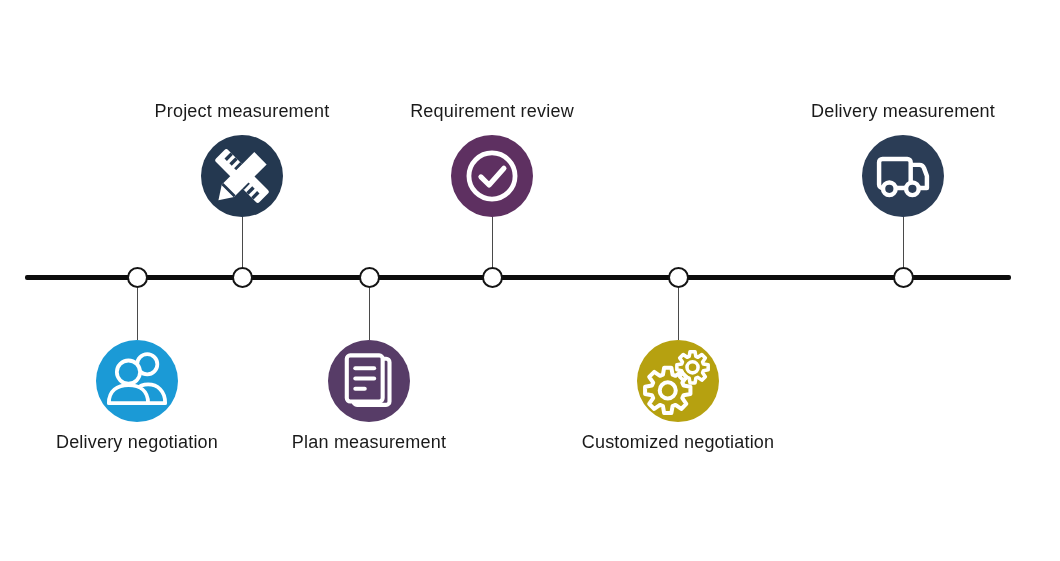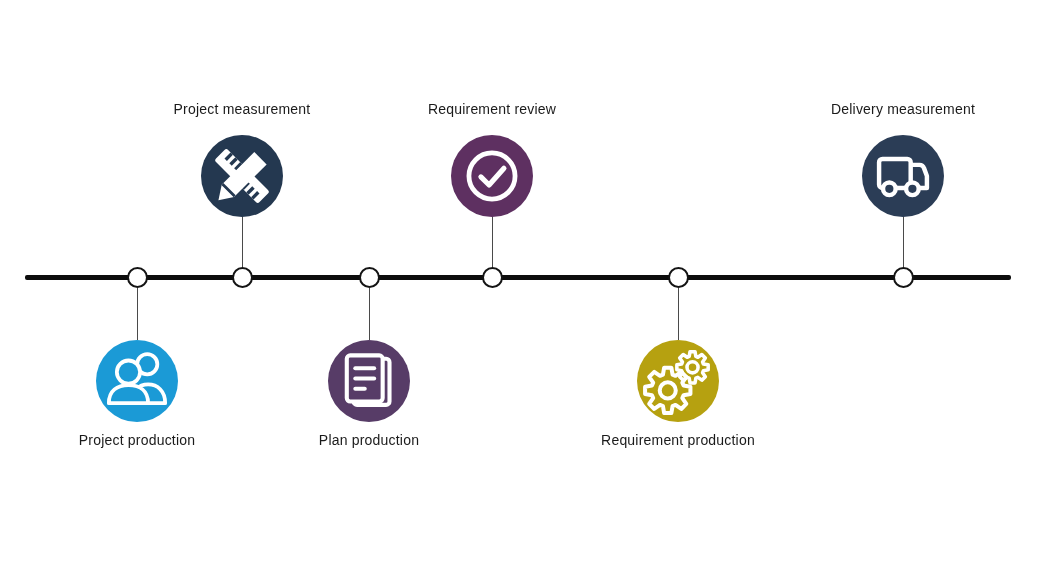--- a/index.html
+++ b/index.html
@@ -21,21 +21,21 @@
   .step{position:absolute;top:0;bottom:0;width:0;}
   .s1{left:137px;}
   .s2{left:242px;}
   .s3{left:369px;}
   .s4{left:492px;}
   .s5{left:678px;}
   .s6{left:903px;}
   .step-label{
     position:absolute;left:0;transform:translateX(-50%);
     white-space:nowrap;
-    font-size:14px;letter-spacing:0.2px;color:#1a1a1a;
+    font-size:18px;letter-spacing:0.2px;color:#1a1a1a;
     z-index:3;
   }
   .above .step-label{top:101px;}
   .below .step-label{top:432px;}
   .badge{
     position:absolute;left:0;transform:translateX(-50%);
     width:82px;height:82px;
     z-index:3;
   }
   .above .badge{top:135px;}
@@ -65,21 +65,21 @@
   <div class="step s1 below">
     <div class="connector"></div>
     <div class="node"></div>
     <svg class="badge" viewBox="0 0 48 48">
       <circle cx="24" cy="24" r="24" fill="#1b9ad6"></circle>
       <circle cx="30" cy="14.2" r="5.9" stroke="#fff" stroke-width="2.2" fill="#1b9ad6"></circle>
       <path d="M21 37 C21 29.8 25 26 30.5 26 C36 26 40.5 29.8 40.5 37 Z" stroke="#fff" stroke-width="2.2" stroke-linejoin="round" fill="#1b9ad6"></path>
       <circle cx="19" cy="18.8" r="6.8" stroke="#fff" stroke-width="2.2" fill="#1b9ad6"></circle>
       <path d="M7.5 37 C7.5 29.5 12.5 26.4 19 26.4 C25.5 26.4 30.5 29.5 30.5 37 Z" stroke="#fff" stroke-width="2.2" stroke-linejoin="round" fill="#1b9ad6"></path>
     </svg>
-    <div class="step-label">Project production</div>
+    <div class="step-label">Delivery negotiation</div>
   </div>
 
   <div class="step s2 above">
     <div class="connector"></div>
     <div class="node"></div>
     <svg class="badge" viewBox="0 0 48 48">
       <circle cx="24" cy="24" r="24" fill="#243850"></circle>
       <g transform="rotate(45 24 24)">
         <rect x="6" y="19" width="36" height="10" rx="1.5" fill="#ffffff"></rect>
         <rect x="9.5" y="19" width="2" height="5" fill="#243850"></rect>
@@ -102,21 +102,21 @@
     <div class="connector"></div>
     <div class="node"></div>
     <svg class="badge" viewBox="0 0 48 48">
       <circle cx="24" cy="24" r="24" fill="#573c67"></circle>
       <rect x="15" y="11" width="21" height="27" rx="2" fill="none" stroke="#fff" stroke-width="2.4"></rect>
       <rect x="11" y="9" width="21" height="27" rx="2" stroke="#fff" stroke-width="2.4" fill="#573c67"></rect>
       <line x1="16" y1="16.5" x2="27" y2="16.5" stroke="#fff" stroke-width="2.4" stroke-linecap="round"></line>
       <line x1="16" y1="22.5" x2="27" y2="22.5" stroke="#fff" stroke-width="2.4" stroke-linecap="round"></line>
       <line x1="16" y1="28.5" x2="21.5" y2="28.5" stroke="#fff" stroke-width="2.4" stroke-linecap="round"></line>
     </svg>
-    <div class="step-label">Plan production</div>
+    <div class="step-label">Plan measurement</div>
   </div>
 
   <div class="step s4 above">
     <div class="connector"></div>
     <div class="node"></div>
     <svg class="badge" viewBox="0 0 48 48">
       <circle cx="24" cy="24" r="24" fill="#5e3061"></circle>
       <circle cx="24" cy="24" r="13.5" fill="none" stroke="#fff" stroke-width="2.8"></circle>
       <path d="M17.5 24.5 L22.3 29.3 L31 19.5" fill="none" stroke="#fff" stroke-width="3" stroke-linecap="round" stroke-linejoin="round"></path>
     </svg>
@@ -130,21 +130,21 @@
       <circle cx="24" cy="24" r="24" fill="#b6a110"></circle>
       <g transform="translate(18 29.5) scale(0.84)" stroke="#fff" stroke-width="2.8" stroke-linejoin="round" fill="none">
         <path d="M11 -3.36 L15.8 -2.5 L15.8 2.5 L11 3.36 L10.15 5.4 L12.94 9.4 L9.4 12.94 L5.4 10.15 L3.36 11 L2.5 15.8 L-2.5 15.8 L-3.36 11 L-5.4 10.15 L-9.4 12.94 L-12.94 9.4 L-10.15 5.4 L-11 3.36 L-15.8 2.5 L-15.8 -2.5 L-11 -3.36 L-10.15 -5.4 L-12.94 -9.4 L-9.4 -12.94 L-5.4 -10.15 L-3.36 -11 L-2.5 -15.8 L2.5 -15.8 L3.36 -11 L5.4 -10.15 L9.4 -12.94 L12.94 -9.4 L10.15 -5.4 Z"></path>
         <circle cx="0" cy="0" r="5.6"></circle>
       </g>
       <g transform="translate(32.5 16) scale(0.58)" stroke="#fff" stroke-width="3.6" stroke-linejoin="round" fill="none">
         <path d="M11 -3.36 L15.8 -2.5 L15.8 2.5 L11 3.36 L10.15 5.4 L12.94 9.4 L9.4 12.94 L5.4 10.15 L3.36 11 L2.5 15.8 L-2.5 15.8 L-3.36 11 L-5.4 10.15 L-9.4 12.94 L-12.94 9.4 L-10.15 5.4 L-11 3.36 L-15.8 2.5 L-15.8 -2.5 L-11 -3.36 L-10.15 -5.4 L-12.94 -9.4 L-9.4 -12.94 L-5.4 -10.15 L-3.36 -11 L-2.5 -15.8 L2.5 -15.8 L3.36 -11 L5.4 -10.15 L9.4 -12.94 L12.94 -9.4 L10.15 -5.4 Z"></path>
         <circle cx="0" cy="0" r="5.6"></circle>
       </g>
     </svg>
-    <div class="step-label">Requirement production</div>
+    <div class="step-label">Customized negotiation</div>
   </div>
 
   <div class="step s6 above">
     <div class="connector"></div>
     <div class="node"></div>
     <svg class="badge" viewBox="0 0 48 48">
       <circle cx="24" cy="24" r="24" fill="#2b3d56"></circle>
       <rect x="10" y="14" width="18.5" height="17" rx="2" fill="none" stroke="#fff" stroke-width="2.6" stroke-linejoin="round"></rect>
       <path d="M28.5 17.5 L33.6 17.5 A2.8 2.8 0 0 1 36.3 19.4 L38 24 L38 31 L28.5 31" fill="none" stroke="#fff" stroke-width="2.6" stroke-linejoin="round"></path>
       <circle cx="16" cy="31.5" r="3.7" stroke="#fff" stroke-width="2.6" fill="#2b3d56"></circle>

